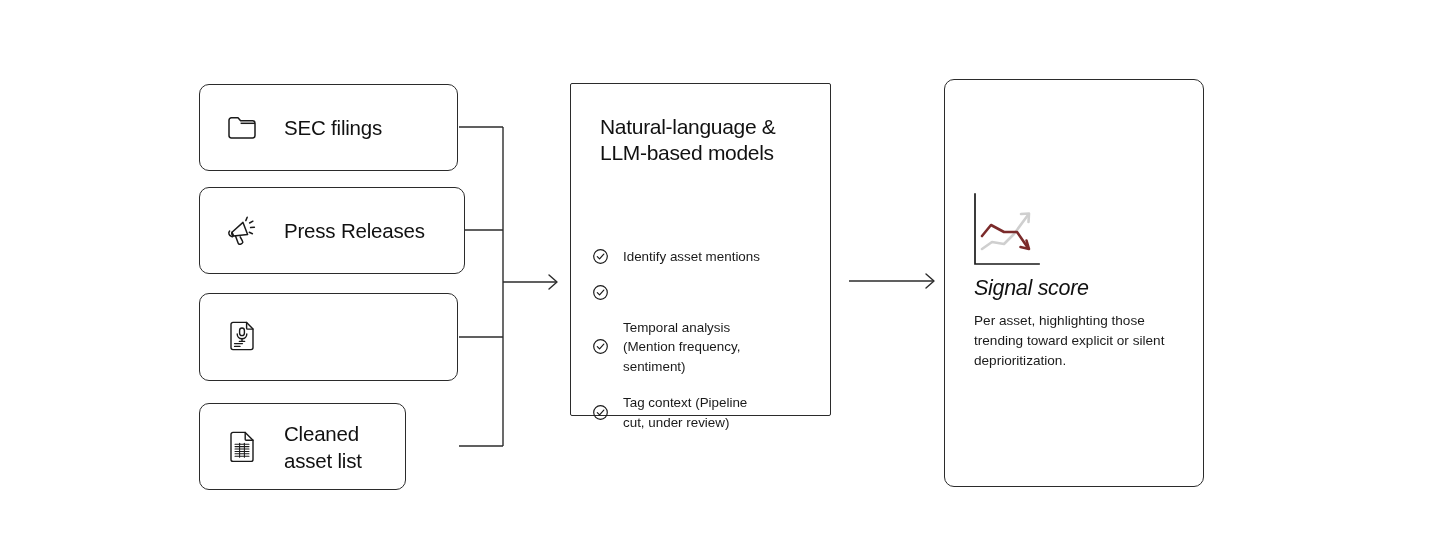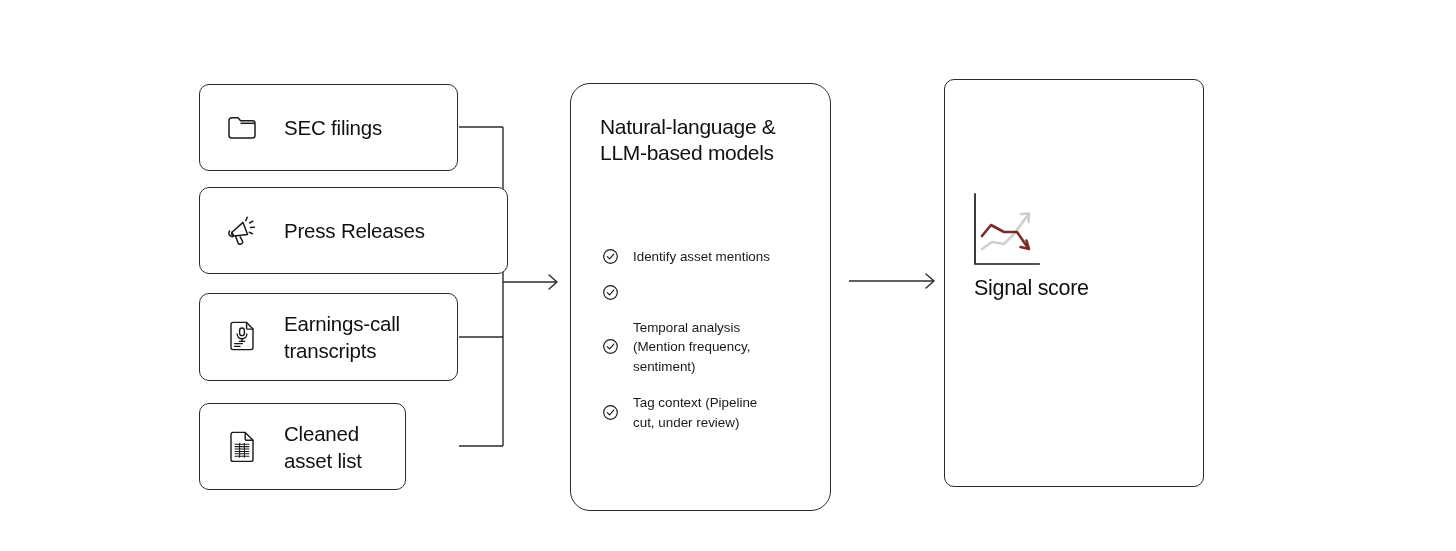--- a/index.html
+++ b/index.html
@@ -51,40 +51,40 @@
     font-weight: 400;
     white-space: pre-line;
   }
 
   
   #center-box {
     position: absolute;
     left: 570px;
     top: 67px;
     width: 261px;
-    height: 428px;
+    height: 333px;
     box-sizing: border-box;
     border: 1.3px solid #2b2b2b;
-    border-radius: 20px;
+    border-radius: 2px;
     background: #ffffff;
   }
   #center-title {
     position: absolute;
     left: 29px;
     top: 30px;
     width: 216px;
     font-size: 21px;
     line-height: 26px;
     letter-spacing: -0.3px;
     color: #111111;
     white-space: pre-line;
   }
   #center-list {
     position: absolute;
-    left: 31px;
+    left: 21px;
     top: 163px;
     width: 214px;
   }
   .check-row {
     display: flex;
     align-items: center;
     margin-bottom: 17px;
   }
   .check-icon {
     flex: 0 0 17px;
@@ -120,20 +120,21 @@
     height: 76px;
   }
   #signal-title {
     position: absolute;
     left: 29px;
     top: 194px;
     font-size: 21.5px;
     line-height: 28px;
     letter-spacing: -0.3px;
     color: #111111;
+    font-style: italic;
   }
   #signal-desc {
     position: absolute;
     left: 29px;
     top: 231px;
     width: 204px;
     font-size: 13.6px;
     line-height: 20px;
     color: #1a1a1a;
   }
@@ -169,21 +170,21 @@
   <div class="src-box" style="left:199px; top:68px; width:259px; height:87px;">
     <span class="src-icon">
       <svg viewBox="0 0 30 26" width="30" height="26" xmlns="http://www.w3.org/2000/svg">
         <path d="M2 5.2 a2.4 2.4 0 0 1 2.4-2.4 H11 l2.6 3.0 H25.6 a2.4 2.4 0 0 1 2.4 2.4 V20.6 a2.4 2.4 0 0 1 -2.4 2.4 H4.4 A2.4 2.4 0 0 1 2 20.6 Z" fill="none" stroke="#1a1a1a" stroke-width="1.5" stroke-linejoin="round"></path>
         <path d="M13.6 8.3 H28" fill="none" stroke="#1a1a1a" stroke-width="1.5"></path>
       </svg>
     </span>
     <span class="src-label">SEC filings</span>
   </div>
 
-  <div class="src-box" style="left:199px; top:171px; width:309px; height:87px;">
+  <div class="src-box" style="left:199px; top:171px; width:266px; height:87px;">
     <span class="src-icon">
       <svg viewBox="0 0 34 34" width="34" height="34" xmlns="http://www.w3.org/2000/svg">
         <g fill="none" stroke="#1a1a1a" stroke-width="1.5" stroke-linejoin="round" stroke-linecap="round">
           <path d="M7.0 18.2 L18.0 8.4 L22.6 20.5 L8.6 21.9 Z"></path>
           <path d="M7.0 18.2 a3.0 3.0 0 0 0 1.6 3.7"></path>
           <path d="M4.6 17.0 a3.3 3.3 0 0 0 1.6 5.3 l1.2 0.4"></path>
           <path d="M10.6 22.2 L13.2 29.2 a1.8 1.8 0 0 0 2.6 0.9 l1.2 -0.7 a1.6 1.6 0 0 0 0.5 -2.2 L15.2 22.9"></path>
           <path d="M20.8 6.6 L22.2 3.2"></path>
           <path d="M24.6 9.0 L27.9 7.2"></path>
           <path d="M25.6 13.6 L29.4 13.3"></path>
@@ -202,22 +203,20 @@
           <path d="M19.6 1.4 V7.2 a0.9 0.9 0 0 0 0.9 0.9 H26"></path>
           <rect x="12.6" y="7.0" width="4.8" height="7.6" rx="2.4"></rect>
           <path d="M10.2 13.0 a4.8 4.8 0 0 0 9.6 0"></path>
           <path d="M15 17.8 V20.2"></path>
           <path d="M12.4 20.4 H17.6"></path>
           <path d="M7.6 22.6 H15.4"></path>
           <path d="M7.6 25.4 H13.0"></path>
         </g>
       </svg>
     </span>
-    <span class="src-label">Earnings-call
-transcripts</span>
   </div>
 
   <div class="src-box" style="left:199px; top:387px; width:207px; height:87px;">
     <span class="src-icon">
       <svg viewBox="0 0 28 32" width="28" height="32" xmlns="http://www.w3.org/2000/svg">
         <g fill="none" stroke="#1a1a1a" stroke-width="1.4" stroke-linejoin="round" stroke-linecap="round">
           <path d="M3 3.4 a2 2 0 0 1 2-2 H17.2 L25 9.2 V28.4 a2 2 0 0 1 -2 2 H5 a2 2 0 0 1 -2 -2 Z"></path>
           <path d="M17.2 1.4 V8.3 a0.9 0.9 0 0 0 0.9 0.9 H25"></path>
         </g>
         <g stroke="#1a1a1a" stroke-width="1.05" stroke-linecap="round">
@@ -293,15 +292,16 @@
         <path d="M2 2 V72 H66" fill="none" stroke="#1a1a1a" stroke-width="1.7" stroke-linecap="square"></path>
 
         <path d="M9 57 L19 50 L31 52 L41 42 L55 23" fill="none" stroke="#cfcfcf" stroke-width="2.6" stroke-linejoin="round" stroke-linecap="round"></path>
         <path d="M48 22 L56 21.5 L55.5 30" fill="none" stroke="#cfcfcf" stroke-width="2.6" stroke-linejoin="round" stroke-linecap="round"></path>
 
         <path d="M9 44 L18 33 L31 40 L44 40 L55 56" fill="none" stroke="#7b2b2b" stroke-width="2.6" stroke-linejoin="round" stroke-linecap="round"></path>
         <path d="M47.5 55 L56 57 L53.5 48.5" fill="none" stroke="#7b2b2b" stroke-width="2.6" stroke-linejoin="round" stroke-linecap="round"></path>
       </svg>
     </span>
     <div id="signal-title">Signal score</div>
+    <div id="signal-desc">Per asset, highlighting those trending toward explicit or silent deprioritization.</div>
   </div>
 
 </div>
 
 </body></html>

